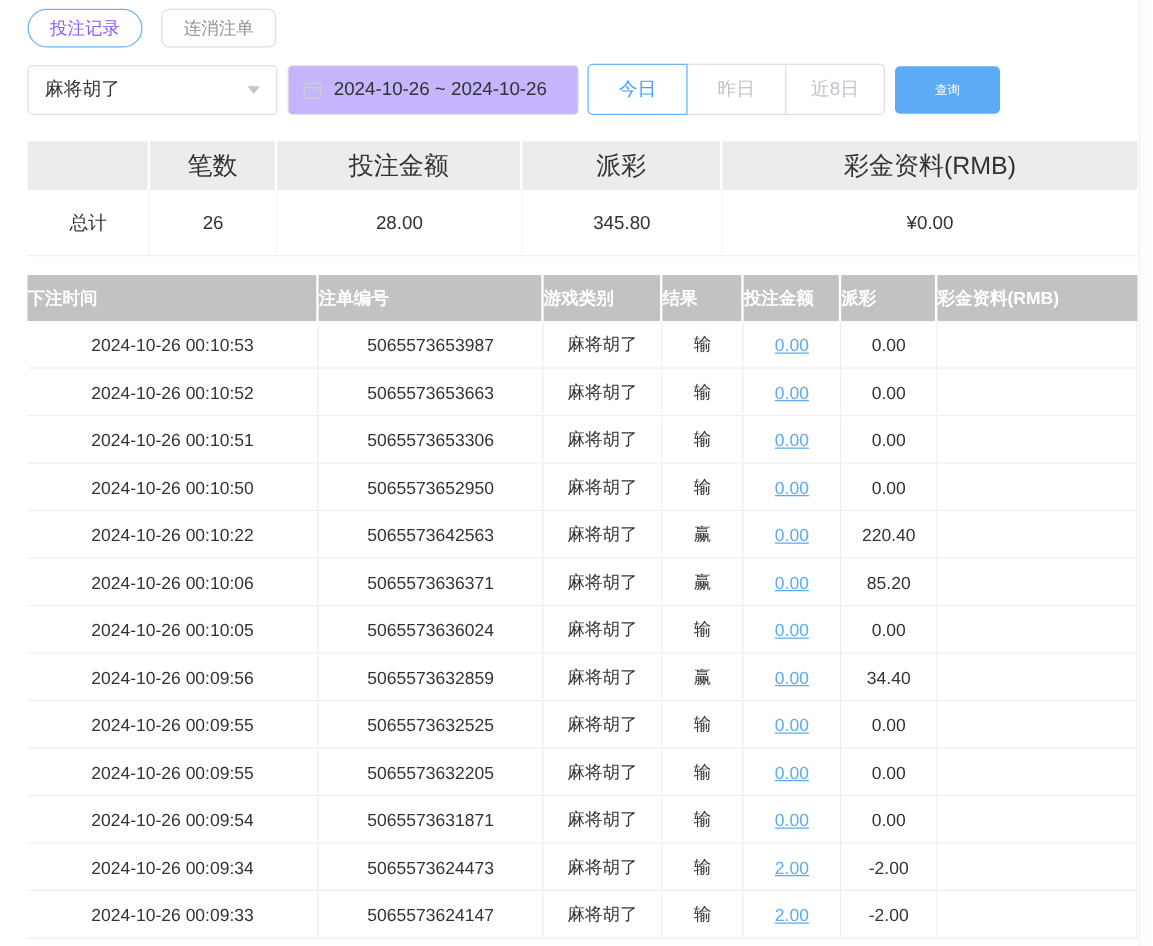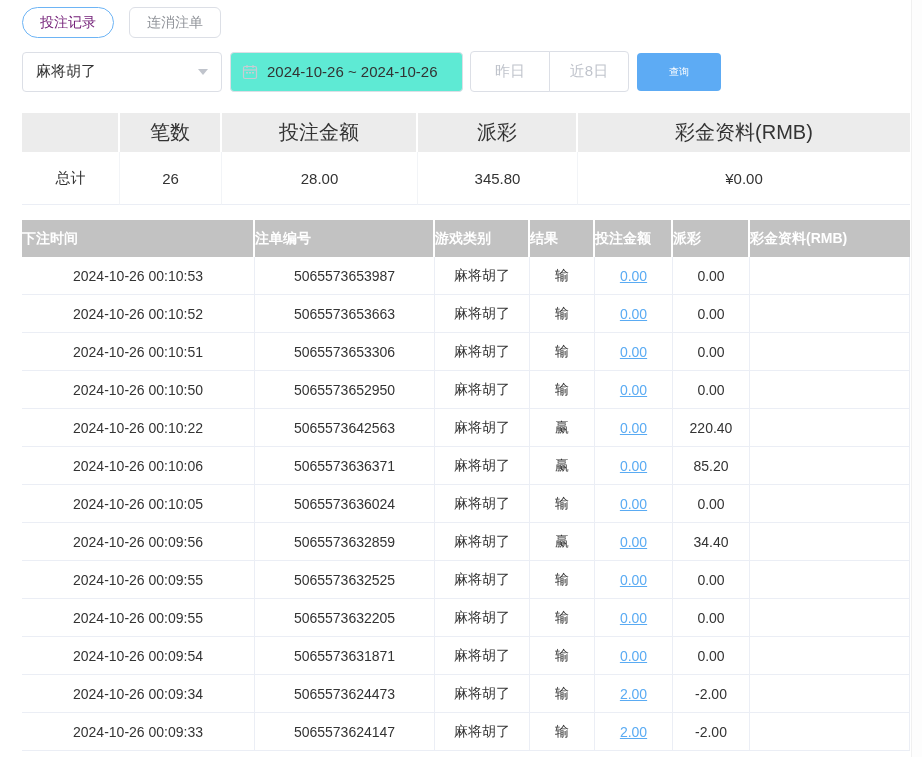--- a/index.html
+++ b/index.html
@@ -12,38 +12,38 @@
     position: relative;
   }
 
   
   .tabs-row { margin: 7px 0 0 22px; display: flex; align-items: center; gap: 15px; }
   .tab-btn {
     height: 31px; padding: 0 17px;
     background: #fff; font-size: 14px; cursor: pointer;
     display: inline-flex; align-items: center; justify-content: center;
   }
-  .tab-btn.active { border: 1px solid #6db4f5; color: #701a75; border-radius: 16px; }
+  .tab-btn.active { border: 1px solid #6db4f5; color: #8b5cf6; border-radius: 16px; }
   .tab-btn.inactive { border: 1px solid #dcdfe6; color: #909399; border-radius: 6px; }
 
   
   .filters-row { margin: 13px 0 0 22px; display: flex; align-items: center; }
   .select-box {
     width: 200px; height: 40px; border: 1px solid #dcdfe6; border-radius: 4px;
     display: flex; align-items: center; justify-content: space-between;
     padding: 0 13px; font-size: 15px; color: #333; cursor: pointer; background: #fff;
   }
   .caret-down {
     width: 0; height: 0; border-left: 5px solid transparent; border-right: 5px solid transparent;
     border-top: 6px solid #c0c4cc;
   }
   .date-box {
     margin-left: 8px; width: 233px; height: 40px; border: 1px solid #dcdfe6; border-radius: 4px;
     display: flex; align-items: center; gap: 9px; padding: 16px 11px;
-    font-size: 15px; color: #333; cursor: pointer; background: #5eead4;
+    font-size: 15px; color: #333; cursor: pointer; background: #c4b5fd;
   }
   .btn-group { margin-left: 7px; display: flex; }
   .quick-btn {
     width: 80px; height: 41px; background: #fff; border: 1px solid #dcdfe6;
     font-size: 15px; color: #c0c4cc; cursor: pointer; margin-left: -1px;
     display: flex; align-items: center; justify-content: center; position: relative;
   }
   .quick-btn:first-child { border-radius: 4px 0 0 4px; margin-left: 0; }
   .quick-btn:last-child { border-radius: 0 4px 4px 0; }
   .quick-btn.active { border-color: #6db4f5; color: #409eff; z-index: 2; }
@@ -108,20 +108,21 @@
       <line x1="5" y1="1" x2="5" y2="4" stroke="#c9ccd2" stroke-width="1.2"></line>
       <line x1="11" y1="1" x2="11" y2="4" stroke="#c9ccd2" stroke-width="1.2"></line>
       <rect x="4" y="8" width="2" height="1.5" fill="#c9ccd2"></rect>
       <rect x="7" y="8" width="2" height="1.5" fill="#c9ccd2"></rect>
       <rect x="10" y="8" width="2" height="1.5" fill="#c9ccd2"></rect>
     </svg>
     <span>2024-10-26 ~ 2024-10-26</span>
   </div>
 
   <div class="btn-group">
+    <div class="quick-btn active">今日</div>
     <div class="quick-btn">昨日</div>
     <div class="quick-btn">近8日</div>
   </div>
 
   <div class="query-btn">查询</div>
 </div>
 
 <table class="summary-table">
   <colgroup>
     <col style="width:98px">

